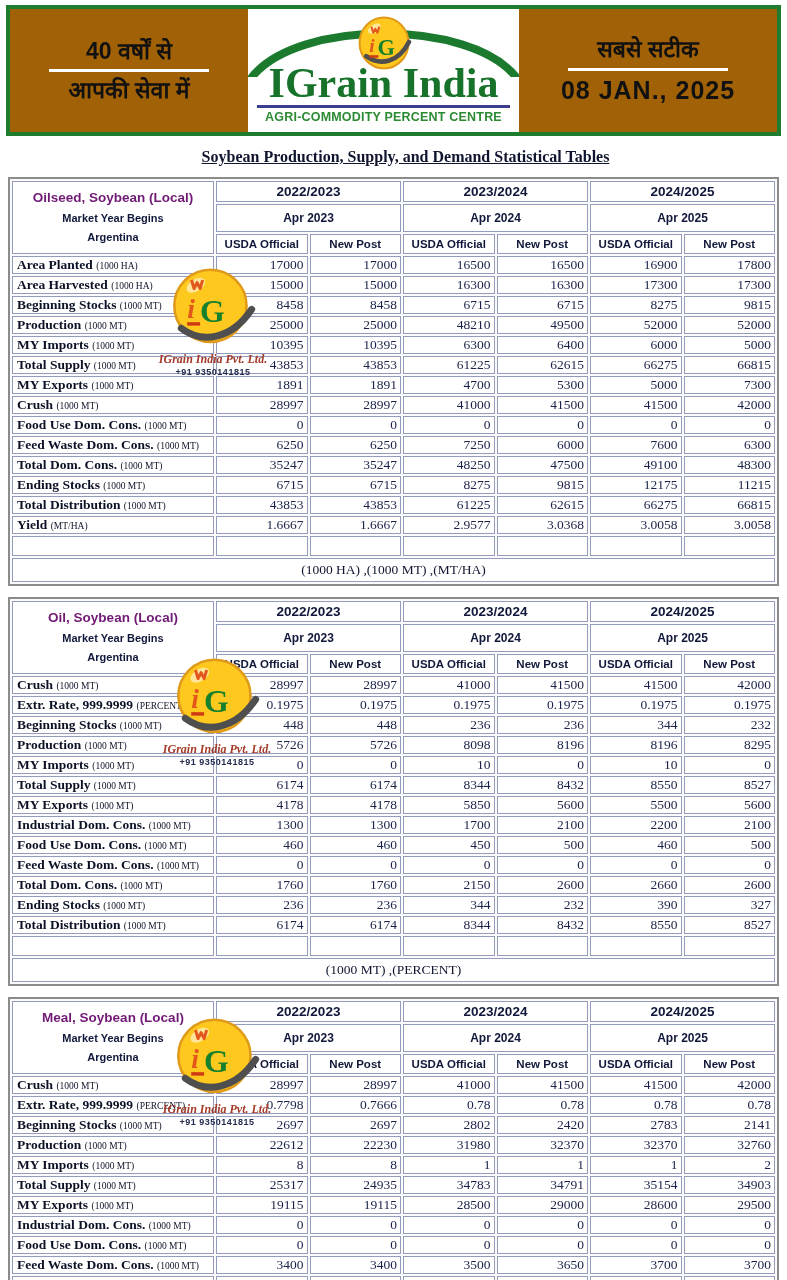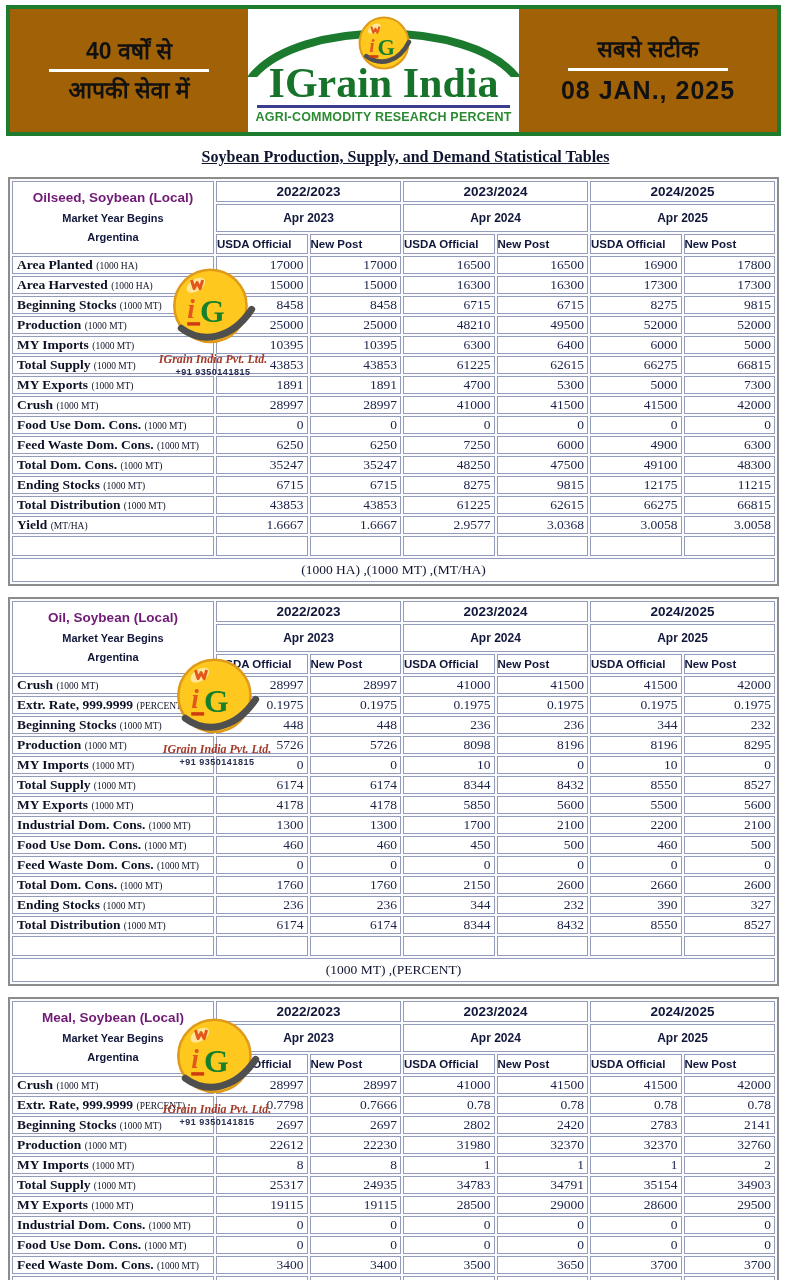--- a/index.html
+++ b/index.html
@@ -74,21 +74,21 @@
     table-layout:fixed;
     background:#FBFBFD;
   }
   .psd-table td { border:1px solid #949CBC; background:#ffffff; overflow:hidden; }
   .c-label { width:202px; }
   .corner { text-align:center; vertical-align:middle; }
   .t-title { font-size:13.5px; font-weight:bold; color:#701a75; line-height:1.55; }
   .t-sub   { font-size:11px;  font-weight:bold; color:#10173A; line-height:1.7; }
   .year-cell   { text-align:center; font-weight:bold; font-size:13.5px; color:#10173A; height:21px; }
   .period-cell { text-align:center; font-weight:bold; font-size:12px;  color:#10173A; height:28px; }
-  .source-cell { font-weight:bold; font-size:11.5px; color:#10173A; height:20px; }
+  .source-cell { text-align:center; font-weight:bold; font-size:11.5px; color:#10173A; height:20px; }
   .psd-table tbody tr { height:18px;padding-left:9px; }
   .row-label {
     font-family:"Liberation Serif", serif;
     font-weight:bold;
     font-size:13.5px;
     color:#0D1126;
     padding-left:4px;
     white-space:nowrap;
   }
   .row-label .unit { font-weight:normal; font-size:9.5px; letter-spacing:0; }
@@ -156,21 +156,21 @@
         <ellipse cx="55" cy="54" rx="48" ry="50" fill="#FFC81E" stroke="#E09A1A" stroke-width="4"></ellipse>
         <ellipse cx="36" cy="26" rx="14" ry="8" fill="rgba(255,255,255,0.55)" transform="rotate(-32 36 26)"></ellipse>
         <path d="M20,80 C48,100 84,92 104,52" fill="none" stroke="#4F4F4F" stroke-width="9" stroke-linecap="round"></path>
         <path d="M30,22 l4,12 l4,-8 l4,8 l4,-12" fill="none" stroke="#E2571B" stroke-width="4" stroke-linejoin="round"></path>
         <text x="26" y="72" font-family="Liberation Serif, serif" font-style="italic" font-weight="bold" font-size="38" fill="#E2571B">i</text>
         <text x="42" y="78" font-family="Liberation Serif, serif" font-weight="bold" font-size="44" fill="#17802D">G</text>
         <rect x="26" y="78" width="18" height="5" fill="#D03A12"></rect>
       </svg>
       <div class="brand-name">IGrain India</div>
       <div class="purple-rule"></div>
-      <div class="tagline">AGRI-COMMODITY RESEARCH PERCENT</div>
+      <div class="tagline">AGRI-COMMODITY PERCENT CENTRE</div>
     </div>
 
     <div class="panel-orange panel-right">
       <div class="hindi-line">सबसे सटीक</div>
       <div class="white-rule"></div>
       <div class="date-line">08 JAN., 2025</div>
     </div>
   </div>
 
   <div class="doc-title">Soybean Production, Supply, and Demand Statistical Tables</div>
@@ -286,21 +286,21 @@
           <td class="val">0</td>
           <td class="val">0</td>
           <td class="val">0</td>
         </tr>
         <tr>
           <td class="row-label"><span>Feed Waste Dom. Cons. </span><span class="unit">(1000 MT)</span></td>
           <td class="val">6250</td>
           <td class="val">6250</td>
           <td class="val">7250</td>
           <td class="val">6000</td>
-          <td class="val">4900</td>
+          <td class="val">7600</td>
           <td class="val">6300</td>
         </tr>
         <tr>
           <td class="row-label"><span>Total Dom. Cons. </span><span class="unit">(1000 MT)</span></td>
           <td class="val">35247</td>
           <td class="val">35247</td>
           <td class="val">48250</td>
           <td class="val">47500</td>
           <td class="val">49100</td>
           <td class="val">48300</td>

